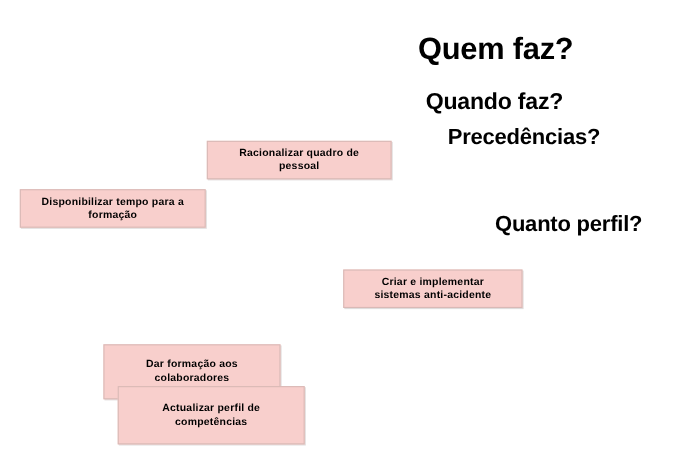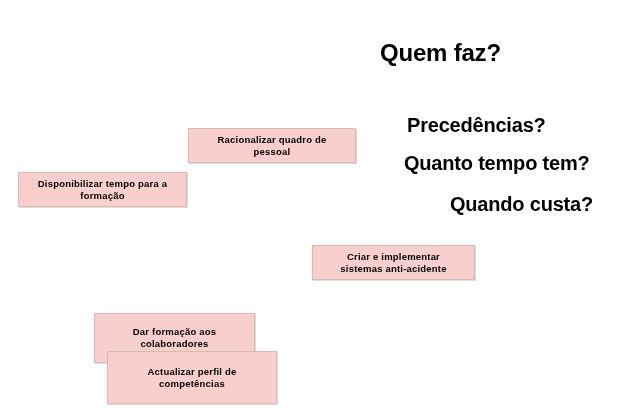--- a/index.html
+++ b/index.html
@@ -76,18 +76,18 @@
   <div class="action-box" style="left: 94px; top: 313px; width: 161px; height: 50px;">
     <span class="box-label">Dar formação aos
 colaboradores</span>
   </div>
 
   <div class="action-box" style="left: 107px; top: 351px; width: 170px; height: 53px;">
     <span class="box-label">Actualizar perfil de
 competências</span>
   </div>
 
-  <div class="question" style="left: 380px; top: 39px; font-size: 24px;">Quem faz?</div>
+  <div class="question" style="left: 380px; top: 29px; font-size: 28px;">Quem faz?</div>
+  <div class="question" style="left: 387px; top: 81px; font-size: 21px;">Quando faz?</div>
   <div class="question" style="left: 407px; top: 114px; font-size: 20px;">Precedências?</div>
-  <div class="question" style="left: 404px; top: 152px; font-size: 20px;">Quanto tempo tem?</div>
-  <div class="question" style="left: 450px; top: 193px; font-size: 20px;">Quando custa?</div>
+  <div class="question" style="left: 450px; top: 193px; font-size: 20px;">Quanto perfil?</div>
 
 </div>
 
 </body></html>

